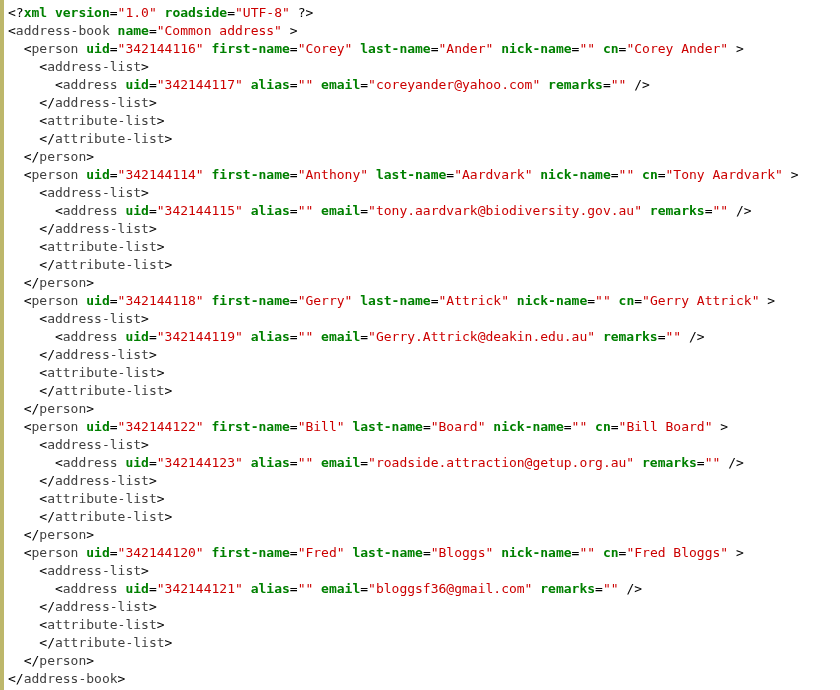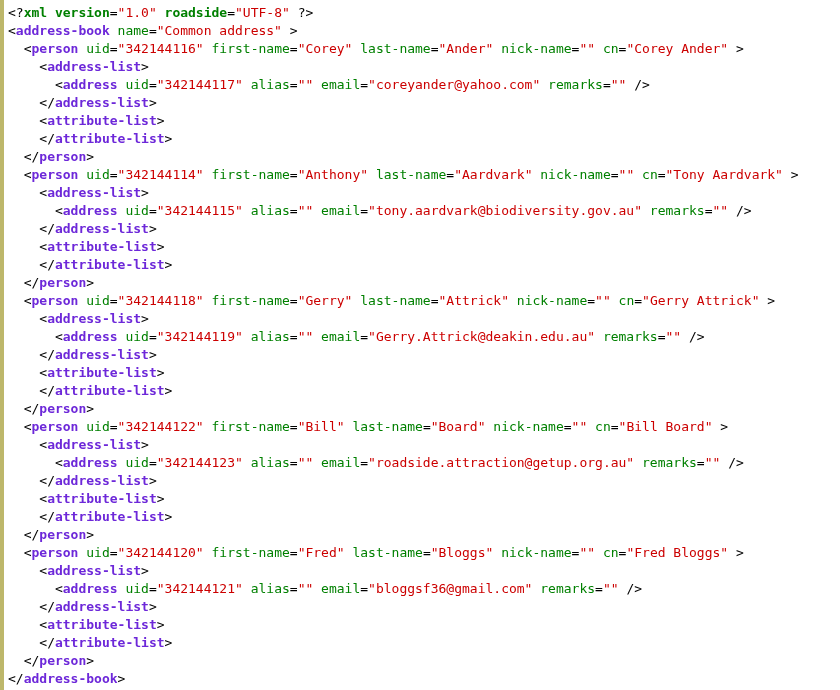--- a/index.html
+++ b/index.html
@@ -17,22 +17,22 @@
     border-left: 4px solid #bdb76b;
     padding: 4px 0 4px 4px;
     font-family: "DejaVu Sans Mono", "Liberation Mono", Menlo, Consolas, monospace;
     font-size: 13px;
     line-height: 18px;
     white-space: pre;
     color: #000;
     overflow: hidden;
   }
   .p  { color: #000000; }       
-  .el { color: #6d28d9; font-weight: bold; } 
-  .an { color: #008000; font-weight: normal; }       
+  .el { color: #404040; font-weight: normal; } 
+  .an { color: #008000; font-weight: bold; }       
   .av { color: #cc0000; }       
   .pi { color: #008000; font-weight: bold; } 
 </style>
 </head>
 <body>
 
 <div id="container"><span class="p">&lt;?</span><span class="pi">xml</span> <span class="pi">version</span><span class="p">=</span><span class="av">"1.0"</span> <span class="pi">roadside</span><span class="p">=</span><span class="av">"UTF-8"</span> <span class="p">?&gt;</span>
 <span class="p">&lt;</span><span class="el">address-book</span> <span class="an">name</span><span class="p">=</span><span class="av">"Common address"</span> <span class="p">&gt;</span>
   <span class="p">&lt;</span><span class="el">person</span> <span class="an">uid</span><span class="p">=</span><span class="av">"342144116"</span> <span class="an">first-name</span><span class="p">=</span><span class="av">"Corey"</span> <span class="an">last-name</span><span class="p">=</span><span class="av">"Ander"</span> <span class="an">nick-name</span><span class="p">=</span><span class="av">""</span> <span class="an">cn</span><span class="p">=</span><span class="av">"Corey Ander"</span> <span class="p">&gt;</span>
     <span class="p">&lt;</span><span class="el">address-list</span><span class="p">&gt;</span>

